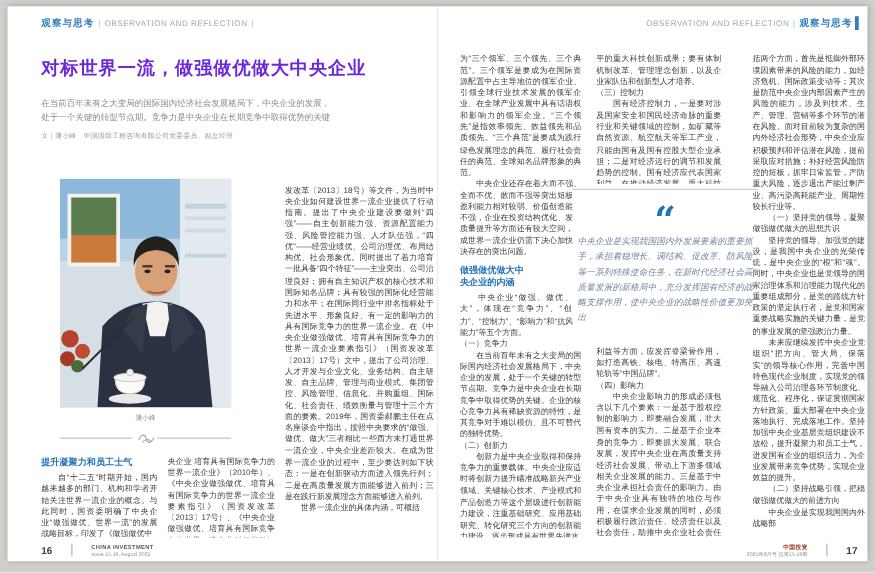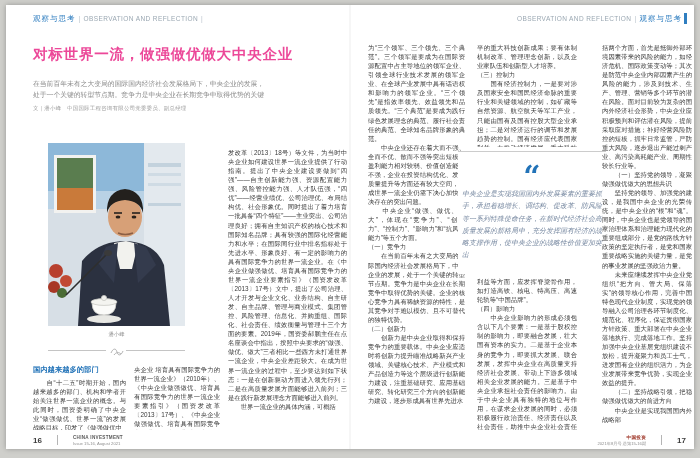--- a/index.html
+++ b/index.html
@@ -11,27 +11,27 @@
   }
   #spread{
     position:absolute;left:6px;top:5px;width:688px;height:444px;
     background:#ffffff;box-shadow:0 0 5px rgba(0,0,0,.28);
   }
   #gutter{
     position:absolute;left:343px;top:0;width:2px;height:444px;
     background:linear-gradient(90deg,rgba(0,0,0,0),rgba(0,0,0,.07),rgba(0,0,0,0));
   }
   .hdr{position:absolute;top:9px;font-size:6.5px;letter-spacing:.4px;color:#9aa7b2;white-space:nowrap;}
-  .hdr .zh{color:#2f7ec0;font-weight:normal;font-size:7.5px;letter-spacing:1px;}
+  .hdr .zh{color:#2f7ec0;font-weight:bold;font-size:7.5px;letter-spacing:1px;}
   .hdr .sep{color:#b8c2cb;margin:0 3px;}
   .hdr-bar{position:absolute;top:8px;width:3px;height:11px;background:#2f7ec0;}
   #title{
     position:absolute;left:27px;top:40px;width:300px;
     font-family:Liberation Mono, monospace;
-    font-size:14.5px;font-weight:700;color:#ec4899;letter-spacing:.8px;
+    font-size:14.5px;font-weight:700;color:#6d28d9;letter-spacing:.8px;
   }
   #deck{position:absolute;left:27px;top:73px;width:300px;font-size:6.8px;line-height:1.65;color:#8a8a8a;white-space:pre-line;}
   #byline{position:absolute;left:27px;top:100px;width:300px;font-size:5.4px;color:#9a9a9a;letter-spacing:.3px;}
   #photo{position:absolute;left:42px;top:138px;width:137px;height:183px;background:#cfd9e2;overflow:hidden;}
   #photo-caption{position:absolute;left:42px;top:326px;width:137px;text-align:center;font-size:5.4px;color:#8f8f8f;}
   .orn-line{position:absolute;top:345px;height:1px;background:#c4c4c4;}
   #ornament{position:absolute;left:104px;top:339px;width:14px;height:12px;color:#a9a9a9;}
   .col{
     position:absolute;font-size:6.35px;line-height:1.43;color:#3a3a3a;
     text-align:justify;white-space:pre-line;overflow:hidden;
@@ -123,21 +123,21 @@
     <div id="photo-caption">潘小峰</div>
 
     <div class="orn-line" style="left:42px;width:58px;"></div>
     <div id="ornament">
       <svg width="14" height="12" viewBox="0 0 14 12">
           <path d="M1 7 C3 2 6 2 7 6 C8 10 11 10 13 5 M4 9 C6 6 9 6 11 8" stroke="#a9a9a9" stroke-width="0.9" fill="none"></path>
         </svg>
     </div>
     <div class="orn-line" style="left:120px;width:59px;"></div>
 
-    <div class="h-blue abs" style="left:27px;top:360px;width:95px;">国内越来越多的部门</div>
+    <div class="h-blue abs" style="left:27px;top:360px;width:95px;">提升凝聚力和员工士气</div>
     <div class="col" style="left:27px;top:373px;width:93px;height:52px;">　　自“十二五”时期开始，国内越来越多的部门、机构和学者开始关注世界一流企业的概念。与此同时，国资委明确了中央企业“做强做优、世界一流”的发展战略目标，印发了《做强做优中</div>
     <div class="col" style="left:128px;top:360px;width:86px;height:65px;">央企业 培育具有国际竞争力的世界一流企业》（2010年）、《中央企业做强做优、培育具有国际竞争力的世界一流企业要素指引》（国资发改革〔2013〕17号）、《中央企业做强做优、培育具有国际竞争力的世界一流企业对标指引》（国资</div>
     <div class="col" style="left:222px;top:143px;width:119px;height:282px;">发改革〔2013〕18号）等文件，为当时中央企业如何建设世界一流企业提供了行动指南。提出了中央企业建设要做到“四强”——自主创新能力强、资源配置能力强、风险管控能力强、人才队伍强，“四优”——经营业绩优、公司治理优、布局结构优、社会形象优。同时提出了着力培育一批具备“四个特征”——主业突出、公司治理良好；拥有自主知识产权的核心技术和国际知名品牌；具有较强的国际化经营能力和水平；在国际同行业中排名指标处于先进水平、形象良好、有一定的影响力的具有国际竞争力的世界一流企业。在《中央企业做强做优、培育具有国际竞争力的世界一流企业要素指引》（国资发改革〔2013〕17号）文中，提出了公司治理、人才开发与企业文化、业务结构、自主研发、自主品牌、管理与商业模式、集团管控、风险管理、信息化、并购重组、国际化、社会责任、绩效衡量与管理十三个方面的要素。2019年，国资委郝鹏主任在点名座谈会中指出，按照中央要求的“做强、做优、做大”三者相比一些西方未打通世界一流企业，中央企业差距较大。在成为世界一流企业的过程中，至少要达到如下状态：一是在创新驱动方面进入领先行列；二是在高质量发展方面能够进入前列；三是在践行新发展理念方面能够进入前列。
 　　世界一流企业的具体内涵，可概括</div>
 
     <div class="footer" style="left:27px;">
       <span class="pnum">16</span>
       <span class="fdiv"></span>
       <span class="fcol">
         <span class="f1" style="color:#5a5a5a;">CHINA INVESTMENT</span>
@@ -148,20 +148,22 @@
 
   <div>
     <div class="hdr" style="right:12px;text-align:right;">
       <span>OBSERVATION AND REFLECTION</span><span class="sep">|</span><span class="zh">观察与思考</span>
     </div>
     <div class="hdr-bar" style="right:7px;"></div>
 
     <div class="colstack" style="left:362px;top:38px;width:97px;height:387px;">
       <div class="coltext">为“三个领军、三个领先、三个典范”。三个领军是要成为在国际资源配置中占主导地位的领军企业、引领全球行业技术发展的领军企业、在全球产业发展中具有话语权和影响力的领军企业。“三个领先”是指效率领先、效益领先和品质领先。“三个典范”是要成为践行绿色发展理念的典范、履行社会责任的典范、全球知名品牌形象的典范。
 　　中央企业还存在着大而不强、全而不优、散而不强等突出短板，盈利能力相对较弱、价值创造能力不强，企业在投资结构优化、发展质量提升等方面还有较大空间，建成世界一流企业仍需下决心加快解决存在的突出问题。</div>
+      <div class="h-blue">做强做优做大中
+央企业的内涵</div>
       <div class="coltext">　　中央企业“做强、做优、做大”，体现在“竞争力”、“创新力”、“控制力”、“影响力”和“抗风险能力”等五个方面。
 （一）竞争力
 　　在当前百年未有之大变局的国际国内经济社会发展格局下，中央企业的发展，处于一个关键的转型节点期。竞争力是中央企业在长期竞争中取得优势的关键。企业的核心竞争力具有稀缺资源的特性，是其竞争对手难以模仿、且不可替代的独特优势。
 （二）创新力
 　　创新力是中央企业取得和保持竞争力的重要载体。中央企业应适时将创新力提升瞄准战略新兴产业领域、关键核心技术、产业模式和产品创造力等这个层级进行创新能力建设，注重基础研究、应用基础研究、转化研究三个方向的创新能力建设，逐步形成具有世界先进水</div>
     </div>
 
     <div class="col" style="left:471px;top:38px;width:100px;height:104px;">平的重大科技创新成果；要有体制机制改革、管理理念创新，以及企业家队伍和创新型人才培养。
 （三）控制力
 　　国有经济控制力，一是要对涉及国家安全和国民经济命脉的重要行业和关键领域的控制，如矿藏等自然资源、航空航天等军工产业，只能由国有及国有控股大型企业承担；二是对经济运行的调节和发展趋势的控制。国有经济应代表国家利益，在推动经济发展、重大科技创新、维护国家战略安全和长远</div>

